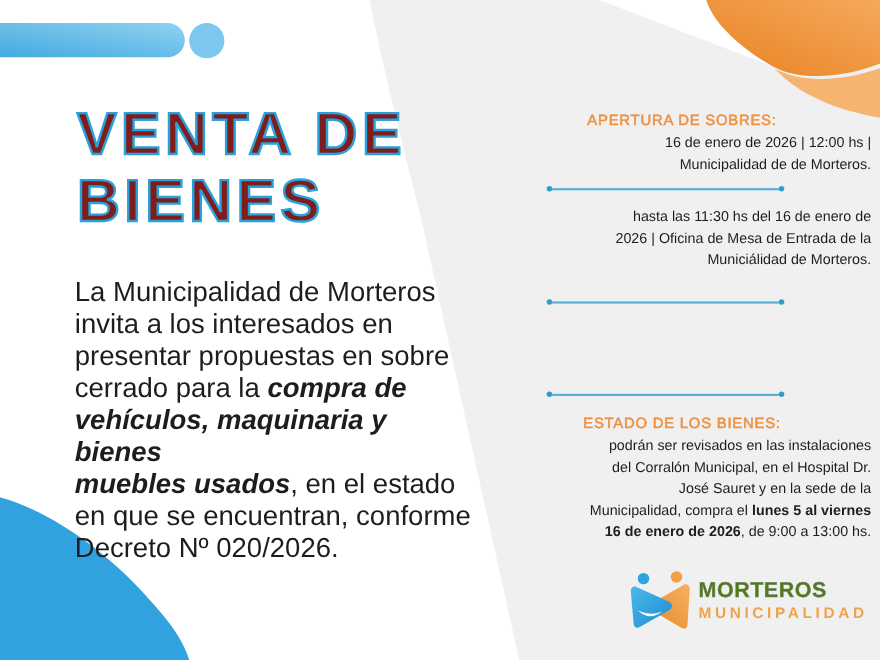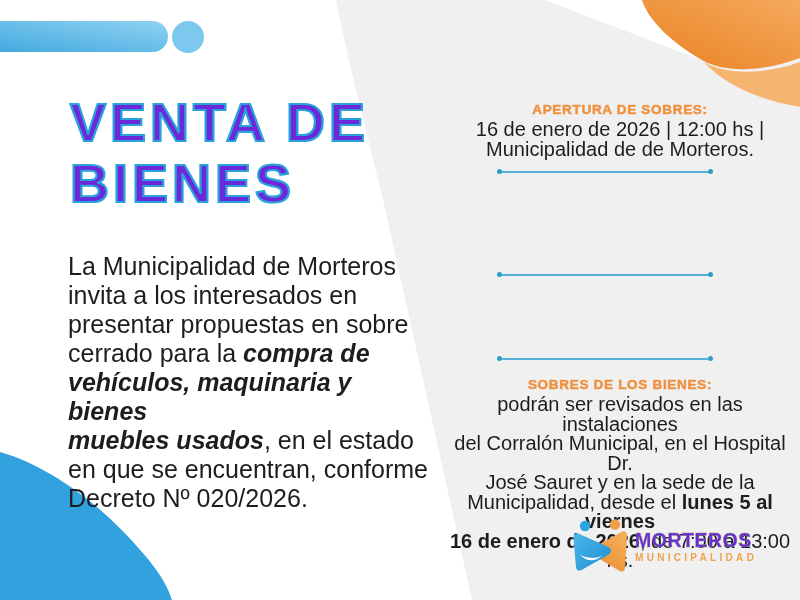--- a/index.html
+++ b/index.html
@@ -6,47 +6,47 @@
   .poster{
     position:relative;width:800px;height:600px;overflow:hidden;background:#ffffff;
     font-family:"Liberation Sans",sans-serif;color:#1d1d1f;
   }
   .decor{position:absolute;left:0;top:0;width:800px;height:600px;z-index:1;}
   .layer{position:absolute;z-index:2;}
 
   .title{
     left:70px;top:92px;width:420px;margin:0;
     font-size:54px;line-height:61px;font-weight:bold;letter-spacing:4px;
-    color:#6d28d9;-webkit-text-stroke:2.2px #29a2dc;
+    color:#7f1d1d;-webkit-text-stroke:2.2px #29a2dc;
     white-space:pre-line;
   }
   .intro{
     left:68px;top:252px;width:360px;margin:0;
     font-size:25px;line-height:29px;white-space:pre-line;color:#1d1d1f;
   }
   .intro strong{font-weight:bold;font-style:italic;}
 
   .section{left:448px;width:344px;text-align:center;}
   .sec-heading{
-    margin:0;font-size:13.5px;font-weight:bold;letter-spacing:0.7px;
+    margin:0;font-size:13.5px;font-weight:normal;letter-spacing:0.7px;
     color:#ee9242;-webkit-text-stroke:0.5px #ee9242;
   }
-  .sec-body{margin:3px 0 0 0;font-size:20px;line-height:19.5px;white-space:pre-line;}
+  .sec-body{margin:3px 0 0 0;font-size:13px;line-height:19.5px;white-space:pre-line;text-align:right;}
   .sec-body strong{font-weight:bold;}
 
   .divider{
     left:497px;width:216px;height:5px;display:flex;align-items:center;
   }
   .divider .dot{width:5px;height:5px;border-radius:50%;background:#2f9dcb;}
   .divider .line{flex:1;height:2px;background:#58b0d8;}
 
   .logo{left:570px;top:517px;display:flex;align-items:center;gap:5px;}
   .logo-text{display:flex;flex-direction:column;}
-  .logo-name{font-size:19.5px;font-weight:bold;color:#6d28d9;letter-spacing:0.5px;line-height:20px;-webkit-text-stroke:0.4px #7d8083;}
-  .logo-sub{font-size:10px;color:#f0a24b;letter-spacing:3.3px;margin-top:2px;font-weight:bold;}
+  .logo-name{font-size:19.5px;font-weight:bold;color:#4d7c0f;letter-spacing:0.5px;line-height:20px;-webkit-text-stroke:0.4px #7d8083;}
+  .logo-sub{font-size:14px;color:#f0a24b;letter-spacing:3.3px;margin-top:2px;font-weight:bold;}
 </style>
 </head>
 <body>
 
 <div class="poster">
 
   <svg class="decor" viewBox="0 0 800 600" xmlns="http://www.w3.org/2000/svg">
     <defs>
       <linearGradient id="barGrad" x1="0" y1="1" x2="1" y2="0">
         <stop offset="0" stop-color="#3ea7de"></stop>
@@ -92,42 +92,45 @@
 Municipalidad de de Morteros.</p>
   </div>
 
   <div class="divider layer" style="top:169px">
     <span class="dot"></span>
     <span class="line"></span>
     <span class="dot"></span>
   </div>
 
   <div class="section layer" style="top:184px">
+    <p class="sec-body">hasta las 11:30 hs del 16 de enero de
+2026 | Oficina de Mesa de Entrada de la
+Municiálidad de Morteros.</p>
   </div>
 
   <div class="divider layer" style="top:272px">
     <span class="dot"></span>
     <span class="line"></span>
     <span class="dot"></span>
   </div>
 
 
   <div class="divider layer" style="top:356px">
     <span class="dot"></span>
     <span class="line"></span>
     <span class="dot"></span>
   </div>
 
   <div class="section layer" style="top:377px">
-    <h2 class="sec-heading">SOBRES DE LOS BIENES:</h2>
+    <h2 class="sec-heading">ESTADO DE LOS BIENES:</h2>
     <p class="sec-body"><span>podrán ser revisados en las instalaciones
 del Corralón Municipal, en el Hospital Dr.
 José Sauret y en la sede de la
-Municipalidad, desde el </span><strong>lunes 5 al viernes
-16 de enero de 2026</strong><span>, de 7:00 a 13:00 hs.</span></p>
+Municipalidad, compra el </span><strong>lunes 5 al viernes
+16 de enero de 2026</strong><span>, de 9:00 a 13:00 hs.</span></p>
   </div>
 
   <div class="logo layer">
     <svg width="60" height="58" viewBox="0 0 60 56" xmlns="http://www.w3.org/2000/svg">
       <path d="M53 13 Q57.5 13.5 57 18 L55 50 Q54.4 55 49.6 53 L23 37 Q17.5 33.5 23 30 Z" fill="url(#orangeBody)"></path>
       <path d="M7 15 Q3 16 3.5 20 L6 49 Q6.8 54 11.5 52 L38 37 Q44 33 38.5 29 Z" fill="url(#blueBody)"></path>
       <path d="M10 37 Q20.5 47 32 38 Q21 42.5 10 37 Z" fill="#ffffff"></path>
       <circle cx="15" cy="8" r="5.2" fill="#2ca5df"></circle>
       <circle cx="45" cy="6.5" r="5.2" fill="#f09f47"></circle>
     </svg>

